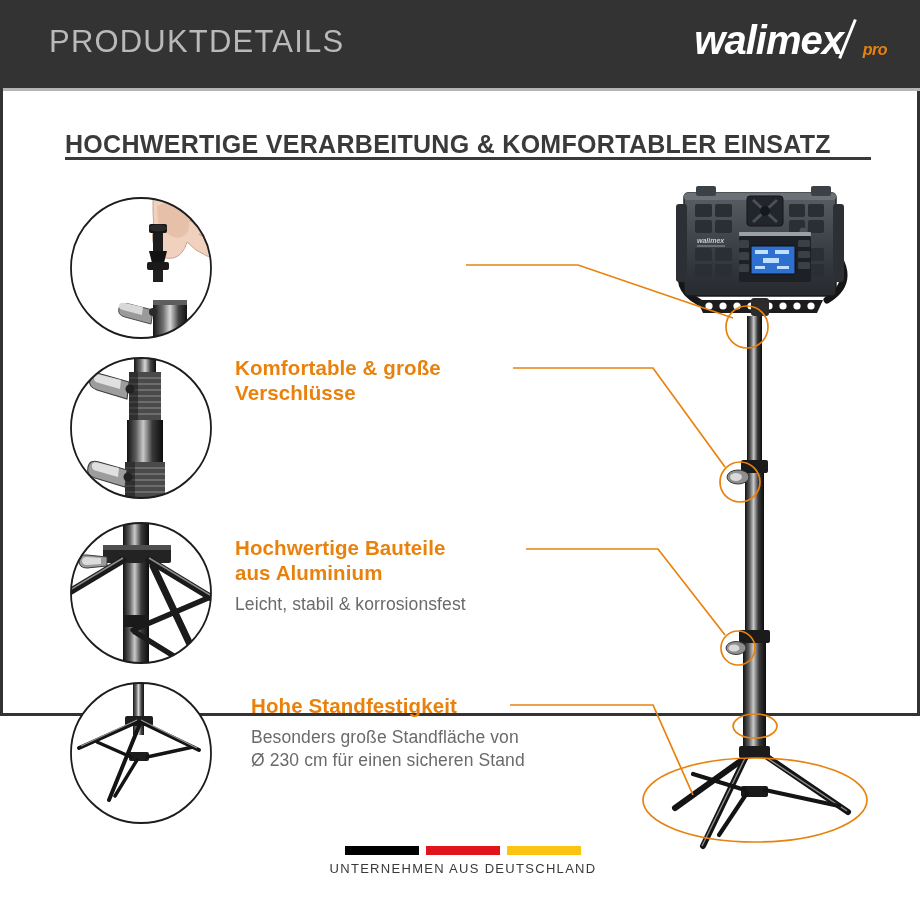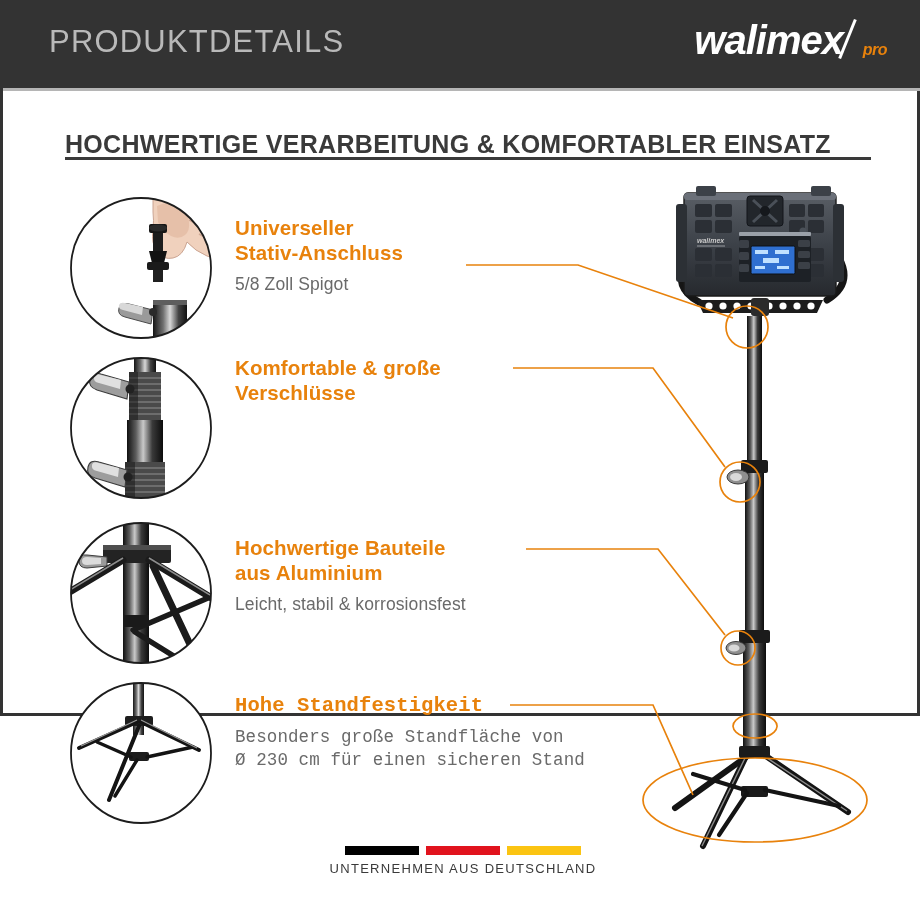--- a/index.html
+++ b/index.html
@@ -416,38 +416,33 @@
 
       <path d="M523 549 H655 L722 635"></path>
       <circle cx="735" cy="648" r="17"></circle>
 
       <path d="M507 705 H650 L690 795"></path>
       <ellipse cx="752" cy="800" rx="112" ry="42"></ellipse>
       <path d="M752 714 a22 12 0 1 0 0.1 0"></path>
     </g>
   </svg>
 
-  <div class="ftext" style="left:232px;top:215px;width:400px;">
-    <div class="fhead">Universeller
-Stativ-Anschluss</div>
-    <div class="fbody">5/8 Zoll Spigot</div>
-  </div>
 
   <div class="ftext" style="left:232px;top:355px;width:400px;">
     <div class="fhead">Komfortable &amp; große
 Verschlüsse</div>
   </div>
 
   <div class="ftext" style="left:232px;top:535px;width:400px;">
     <div class="fhead">Hochwertige Bauteile
 aus Aluminium</div>
     <div class="fbody">Leicht, stabil &amp; korrosionsfest</div>
   </div>
 
-  <div class="ftext" style="left:232px;top:693px;width:400px;font-family:Liberation Mono, monospace;">
+  <div class="ftext" style="left:248px;top:693px;width:400px;">
     <div class="fhead">Hohe Standfestigkeit</div>
     <div class="fbody">Besonders große Standfläche von
 Ø 230 cm für einen sicheren Stand</div>
   </div>
 
   <div class="footer">
     <div class="flag">
       <span class="b"></span>
       <span class="r"></span>
       <span class="y"></span>

